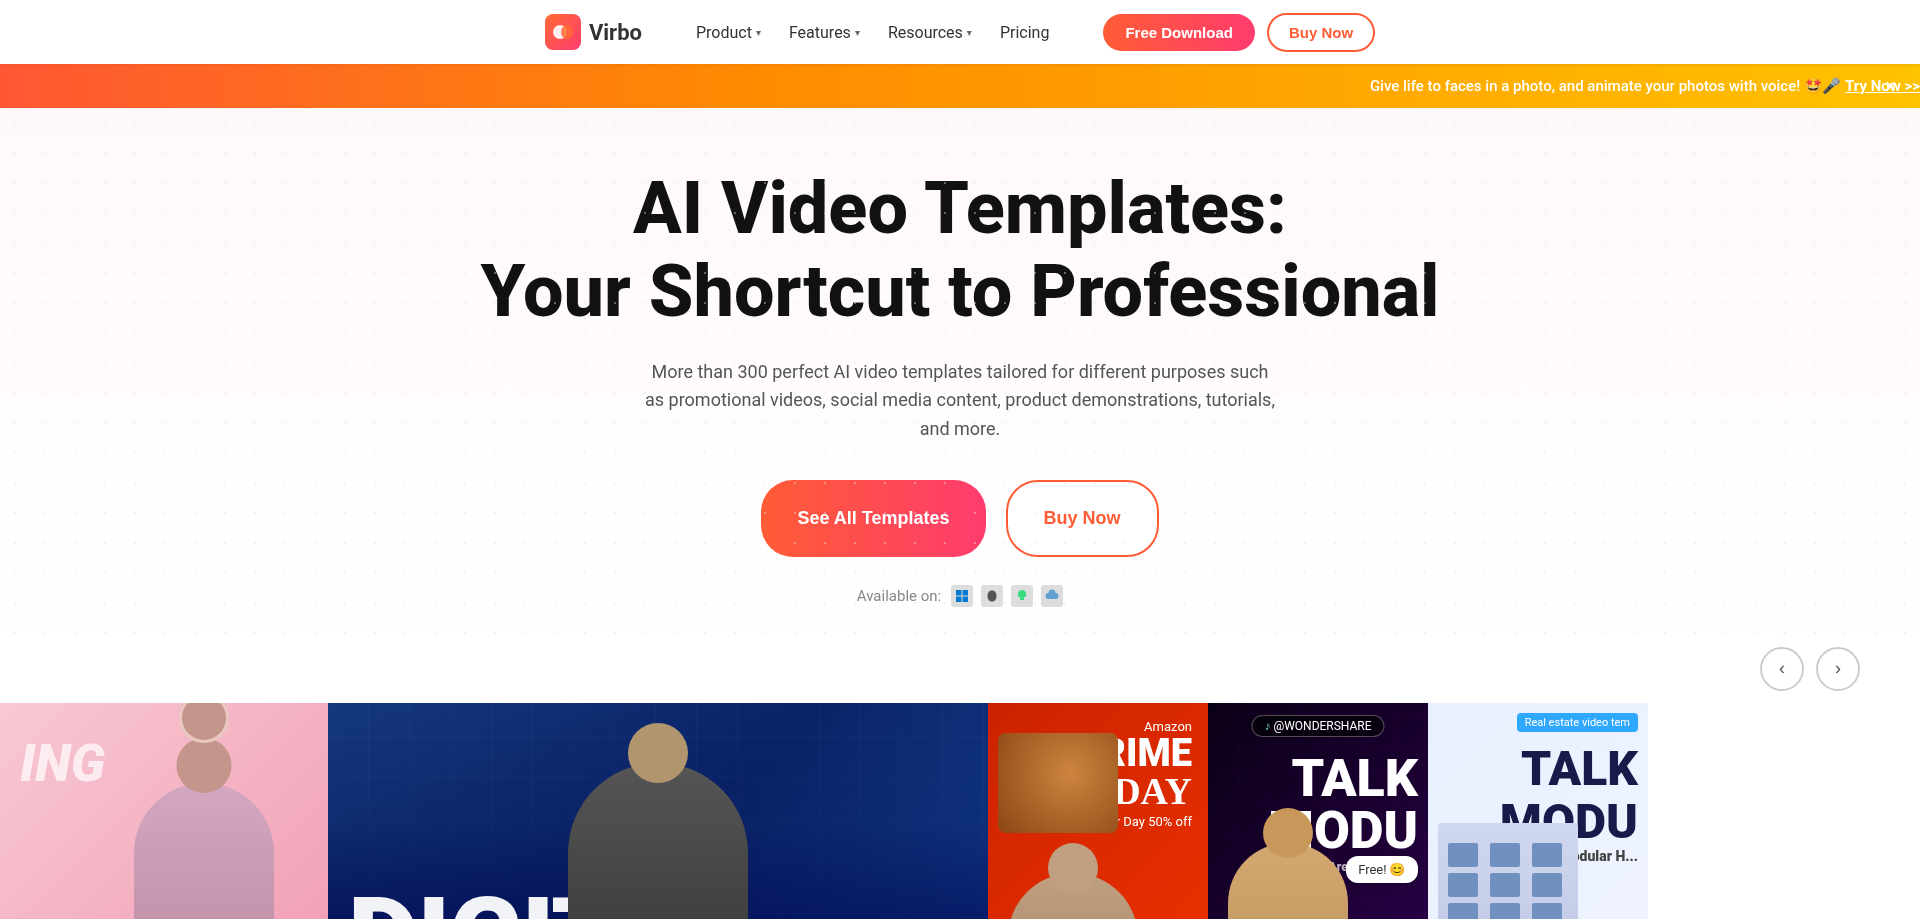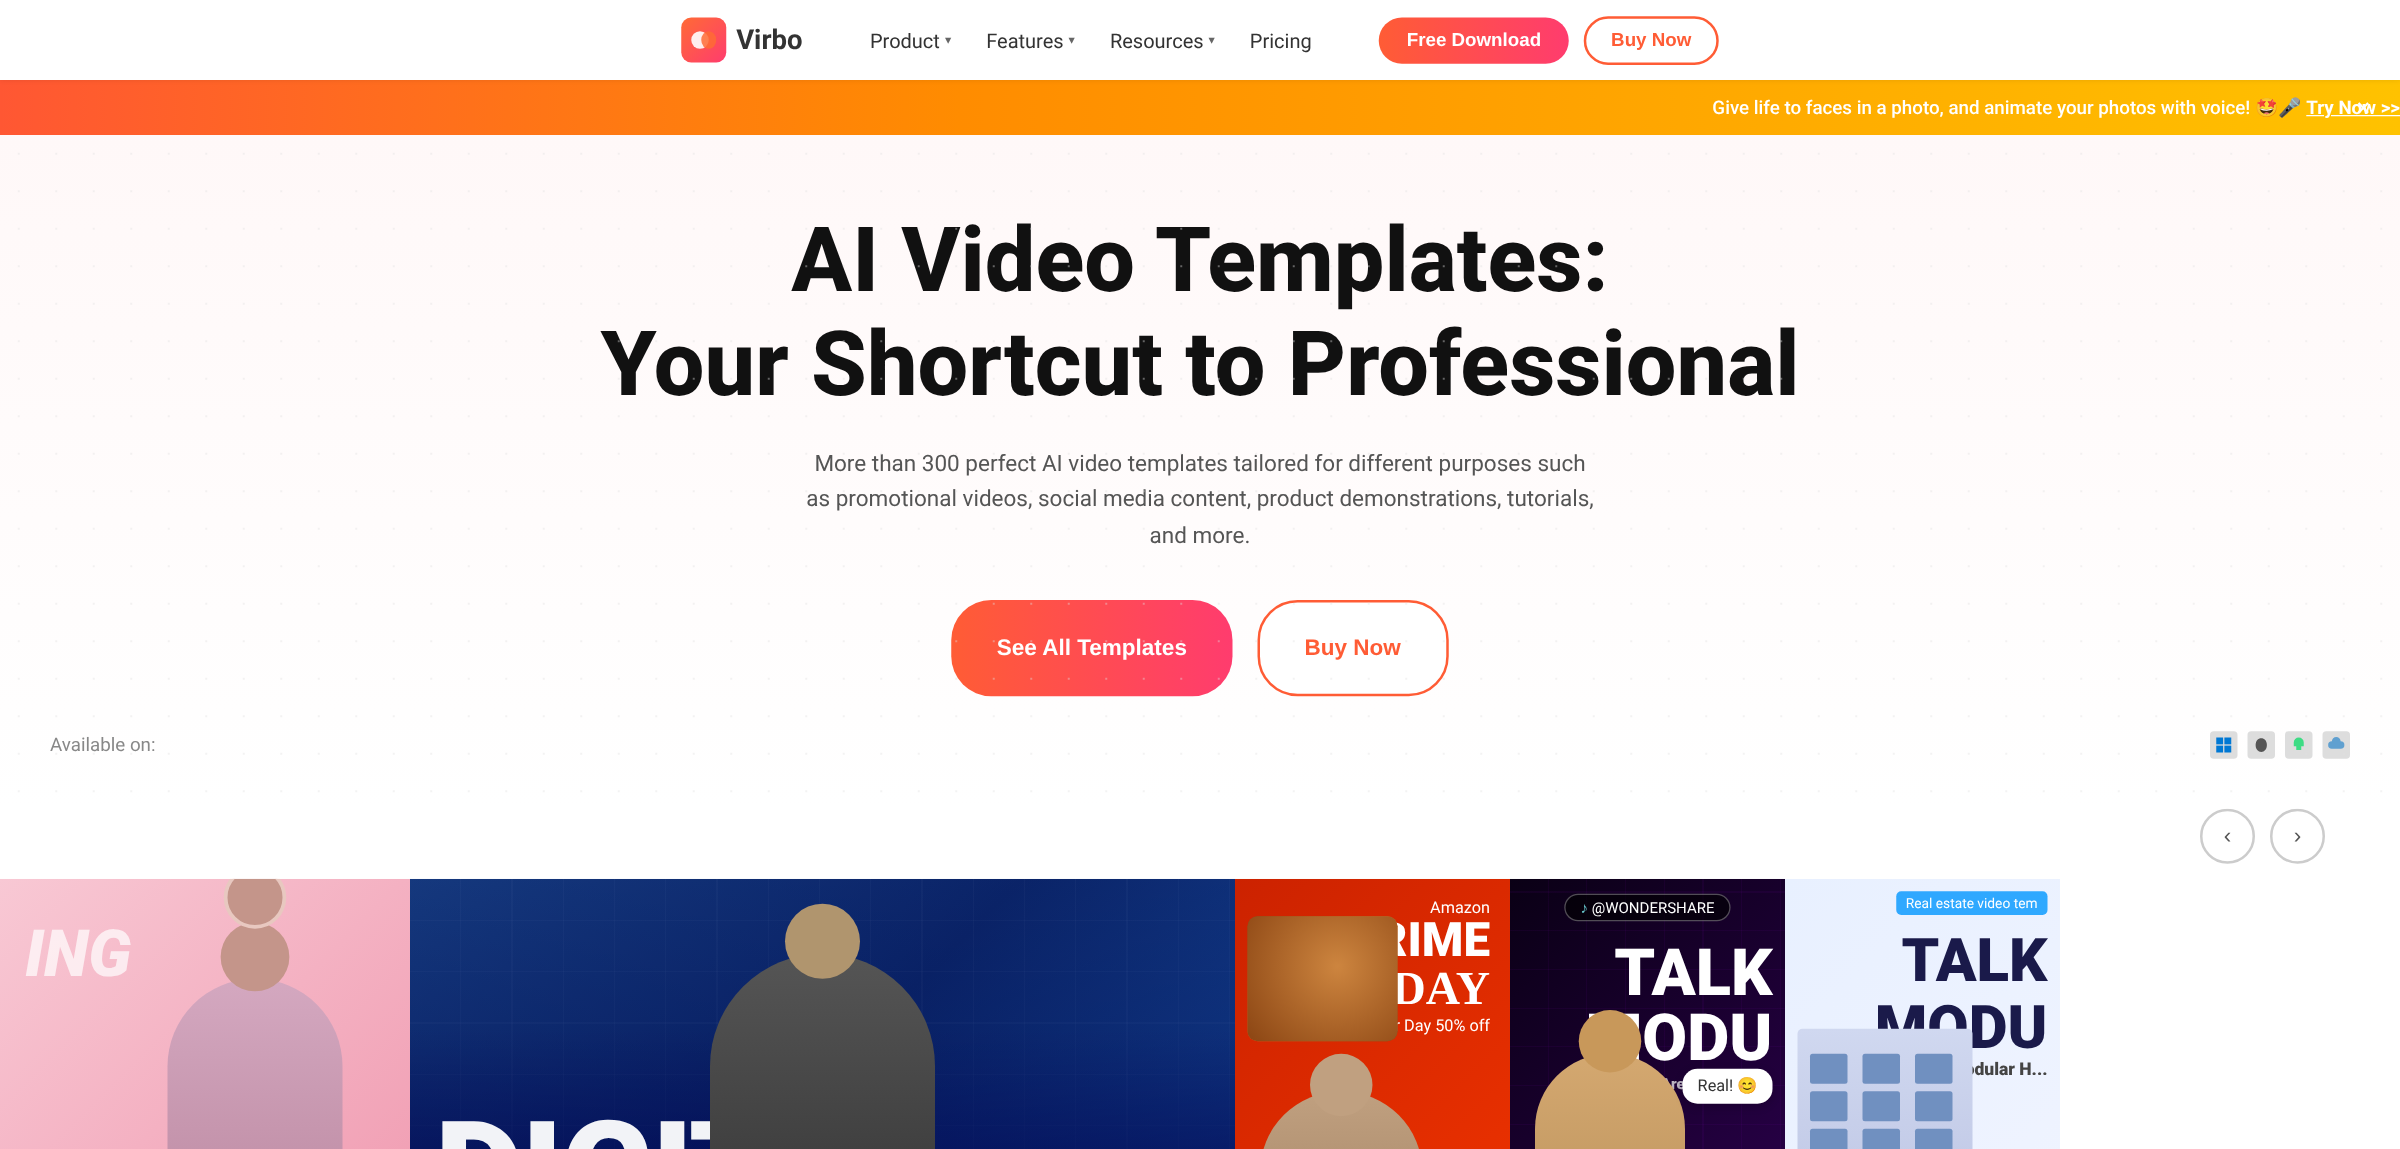--- a/index.html
+++ b/index.html
@@ -161,21 +161,21 @@
       border: 2px solid #ff5c35;
       padding: 16px 36px;
       border-radius: 32px;
       font-size: 18px;
       font-weight: 700;
       cursor: pointer;
     }
     .available-on {
       display: flex;
       align-items: center;
-      justify-content: space-between;
+      justify-content: center;
       gap: 10px;
       color: #888;
       font-size: 15px;
     }
     .platform-icons {
       display: flex;
       gap: 8px;
       align-items: center;
     }
     .platform-icon {
@@ -680,21 +680,21 @@
       <div class="card4-modu">MODU</div>
       <div class="card4-subtitle">Are Modular H...</div>
     </div>
 
     <div class="card4-person">
       <div class="card4-fig">
         <div class="card4-head-fig"></div>
       </div>
     </div>
 
-    <div class="card4-chat-bubble">Real! 😊</div>
+    <div class="card4-chat-bubble">Free! 😊</div>
   </div>
 
   <div class="video-card video-card-5">
     <div class="card-bg card-bg-light"></div>
 
     <div class="card5-label">Real estate video tem</div>
 
     <div class="card5-text">
       <div>TALK</div>
       <div>MODU</div>

